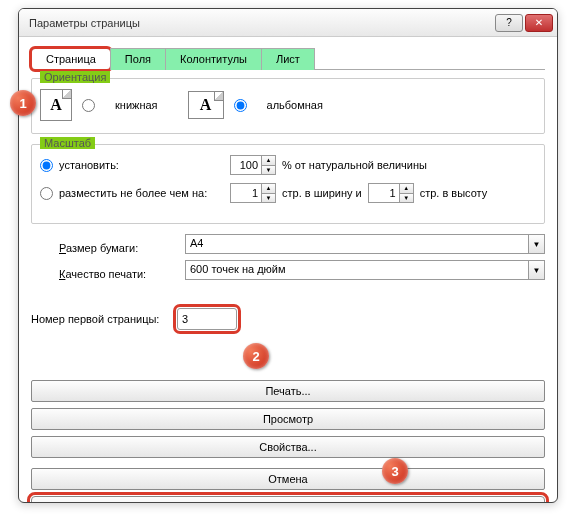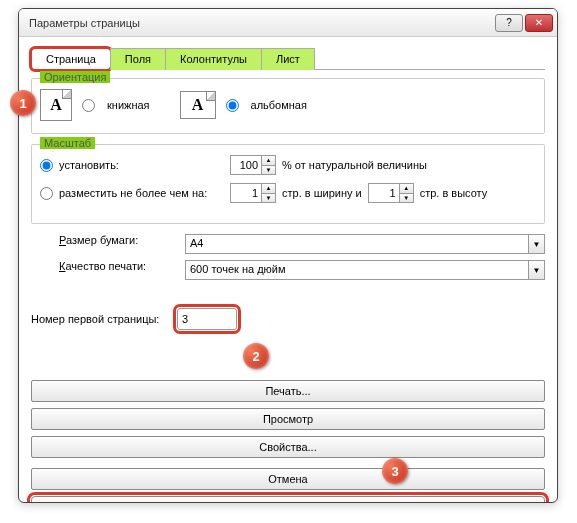--- a/index.html
+++ b/index.html
@@ -4,37 +4,37 @@
 <style>
 * { box-sizing: border-box; font-family: 'Segoe UI', Tahoma, sans-serif; font-size: 11px; }
 body { margin: 0; padding: 0; width: 577px; height: 523px; background: #fff; position: relative; }
 .window { position: absolute; left: 18px; top: 8px; width: 540px; height: 495px; border: 1px solid #444; border-radius: 6px; background: #fff; box-shadow: 0 2px 10px rgba(0,0,0,0.2); overflow: hidden; }
 .titlebar { height: 28px; background: linear-gradient(#fdfdfd,#e8e8e8); border-bottom: 1px solid #ccc; display: flex; align-items: center; padding: 0 4px 0 10px; justify-content: flex-end; }
 .titlebar .title { flex: 1; color: #333; }
 .tb-btn { width: 28px; height: 18px; margin-left: 2px; border: 1px solid #888; border-radius: 3px; display: flex; align-items: center; justify-content: center; font-size: 10px; background: linear-gradient(#f5f5f5,#ddd); cursor: pointer; }
 .tb-close { background: linear-gradient(#e07070,#c03030); color:#fff; border-color:#a02020; }
 .body { padding: 10px 12px 12px 12px; }
 .tabs { display: flex; border-bottom: 1px solid #aaa; margin-bottom: 8px; }
-.tab { padding: 4px 14px; border: 1px solid #aaa; border-bottom: none; background: #bef264; margin-right: -1px; cursor: pointer; position: relative; top: 1px; }
+.tab { padding: 4px 14px; border: 1px solid #aaa; border-bottom: none; background: #86efac; margin-right: -1px; cursor: pointer; position: relative; top: 1px; }
 .tab.active { background: #fff; border-bottom: 1px solid #fff; }
 .tab.hl { outline: 3px solid #d93a2b; outline-offset: -1px; border-radius: 4px; }
 .group { border: 1px solid #ccc; border-radius: 2px; padding: 10px 8px 12px 8px; margin-bottom: 10px; position: relative; }
 .group > .legend { position: absolute; top: -8px; left: 8px; background: #84cc16; padding: 0 4px; color: #555; }
 .orient-row { display: flex; align-items: center; gap: 6px; }
 .page-icon { width: 32px; height: 32px; border: 1px solid #888; background: #fff; display: flex; align-items: center; justify-content: center; font-weight: bold; font-size: 16px; font-family: serif; position: relative; margin-right: 4px; }
 .page-icon.land { width: 36px; height: 28px; }
 .page-icon::after { content:''; position:absolute; top:0; right:0; width:8px; height:8px; background: linear-gradient(135deg,#fff 50%, #ccc 50%); border-left:1px solid #888; border-bottom:1px solid #888; }
-.radio-wrap { display: flex; align-items: center; gap: 12px; margin-right: 24px; }
+.radio-wrap { display: flex; align-items: center; gap: 20px; margin-right: 24px; }
 .row { display: flex; align-items: center; gap: 6px; margin-bottom: 8px; }
 .num-input { display: inline-flex; border: 1px solid #999; background: #14b8a6; height: 20px; }
 .num-input input { border: none; width: 30px; text-align: right; padding: 0 3px; outline: none; font-size: 11px; }
 .spinners { display: flex; flex-direction: column; width: 14px; }
 .spinners div { flex:1; border-left: 1px solid #999; display:flex; align-items:center; justify-content:center; font-size:6px; background:linear-gradient(#fdfdfd,#e5e5e5); cursor:pointer; line-height:1; }
 .spinners div:first-child { border-bottom: 1px solid #999; }
-.pair { display: flex; align-items: flex-start; gap: 6px; margin-bottom: 6px; padding-left: 28px; }
+.pair { display: flex; align-items: flex-end; gap: 6px; margin-bottom: 6px; padding-left: 28px; }
 .pair label { width: 120px; }
 .pair label u { text-decoration: underline; }
 .select { flex: 1; display: flex; border: 1px solid #999; height: 20px; background: #fff; }
 .select span { flex: 1; padding: 2px 4px; }
 .select .dd { width: 16px; border-left: 1px solid #999; background: linear-gradient(#fdfdfd,#e5e5e5); display:flex; align-items:center; justify-content:center; font-size:8px; cursor:pointer; }
 .firstpage-input { border: 1px solid #999; width: 60px; height: 22px; padding: 0 4px; outline: 3px solid #d93a2b; outline-offset: 1px; border-radius: 3px; }
 .buttons { display: flex; justify-content: flex-end; gap: 6px; margin-top: 50px; flex-direction: column; }
 .btn { min-width: 78px; height: 22px; border: 1px solid #888; background: linear-gradient(#fdfdfd,#e6e6e6); border-radius: 2px; cursor: pointer; padding: 0 8px; }
 .btn.primary { outline: 3px solid #d93a2b; outline-offset: 1px; border-radius: 4px; }
 .callout { position: absolute; width: 26px; height: 26px; border-radius: 50%; background: radial-gradient(circle at 30% 30%, #f37b5a, #c62313); color: #fff; font-weight: bold; font-size: 13px; display:flex; align-items:center; justify-content:center; box-shadow: 1px 1px 3px rgba(0,0,0,0.4), inset 0 0 4px rgba(255,255,255,0.5); z-index:10; }

